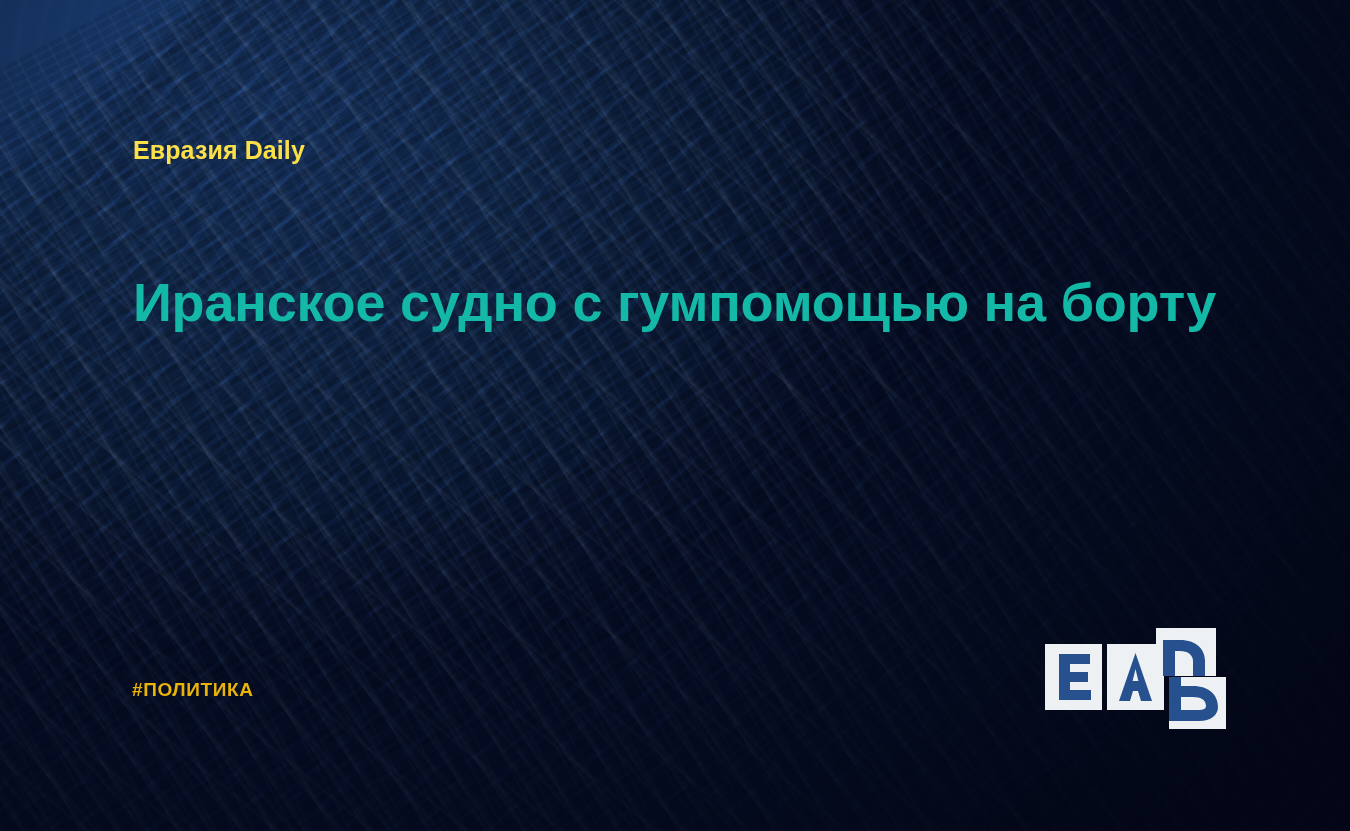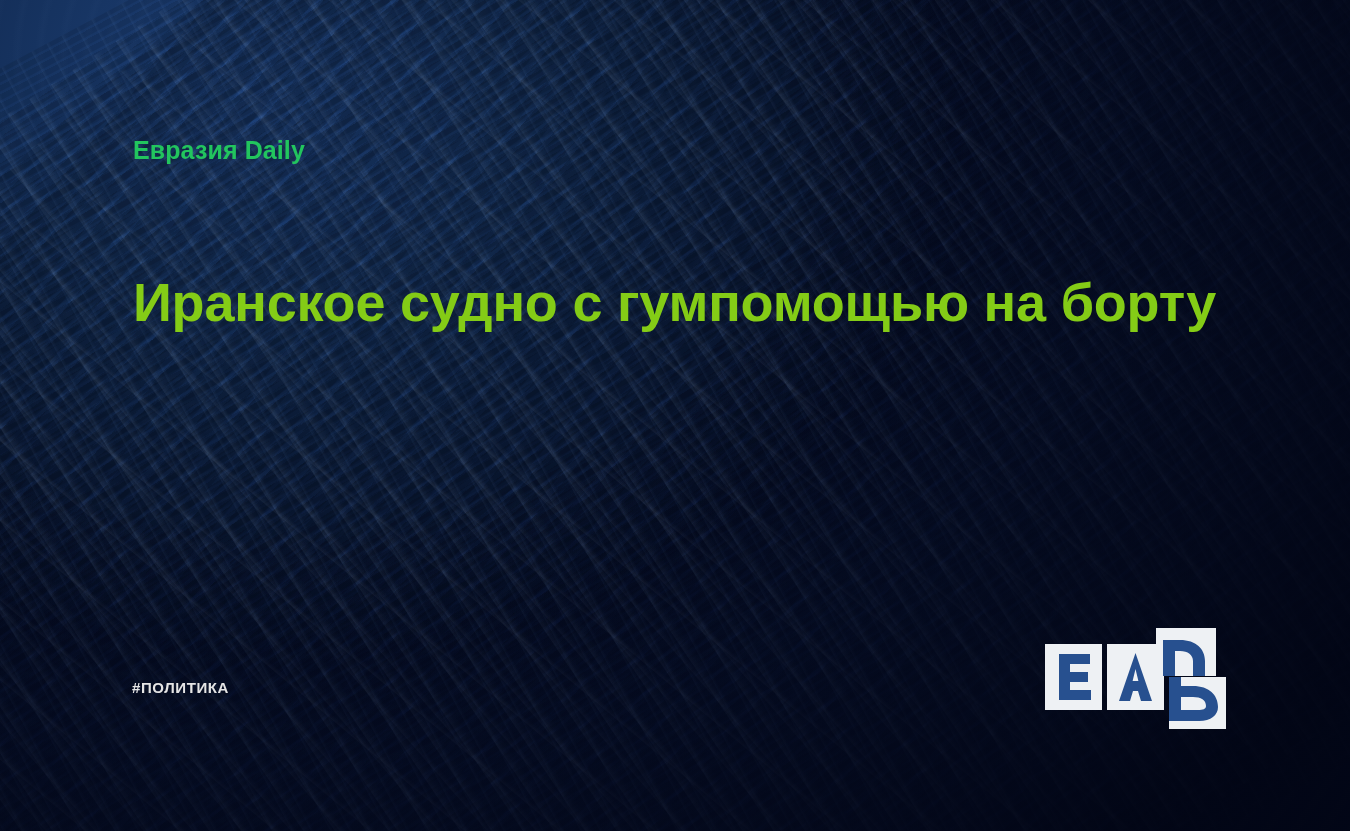--- a/index.html
+++ b/index.html
@@ -151,49 +151,49 @@
     z-index: 5;
   }
 
   .brand {
     position: absolute;
     left: 133px;
     top: 136px;
     font-size: 25px;
     font-weight: 700;
     letter-spacing: .1px;
-    color: #22c55e;
+    color: #fde047;
     white-space: nowrap;
   }
 
   .headline {
     position: absolute;
     left: 133px;
     top: 262px;
     width: 1110px;
     margin: 0;
     font-size: 54px;
     line-height: 81px;
     font-weight: 700;
-    color: #84cc16;
+    color: #14b8a6;
     letter-spacing: -0.2px;
   }
   .headline .hl-line {
     display: block;
     white-space: nowrap;
   }
 
   .tag {
     position: absolute;
     left: 132px;
     top: 679px;
-    font-size: 15px;
+    font-size: 19px;
     font-weight: 700;
     letter-spacing: .6px;
-    color: #e5e5e5;
+    color: #eab308;
     text-transform: uppercase;
     white-space: nowrap;
   }
 
   
   .logo {
     position: absolute;
     left: 1045px;
     top: 628px;
     width: 180px;

